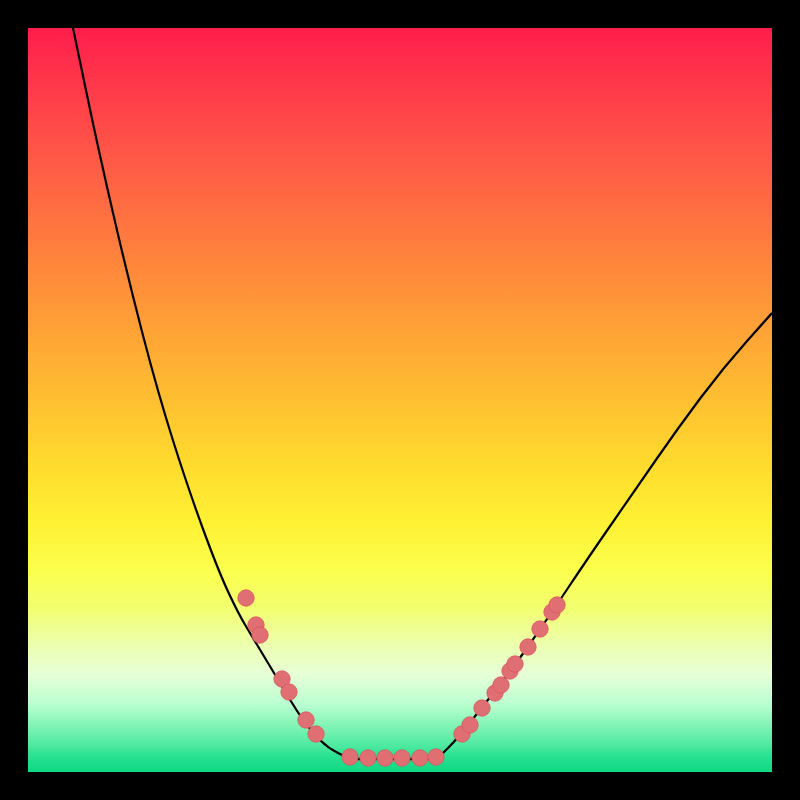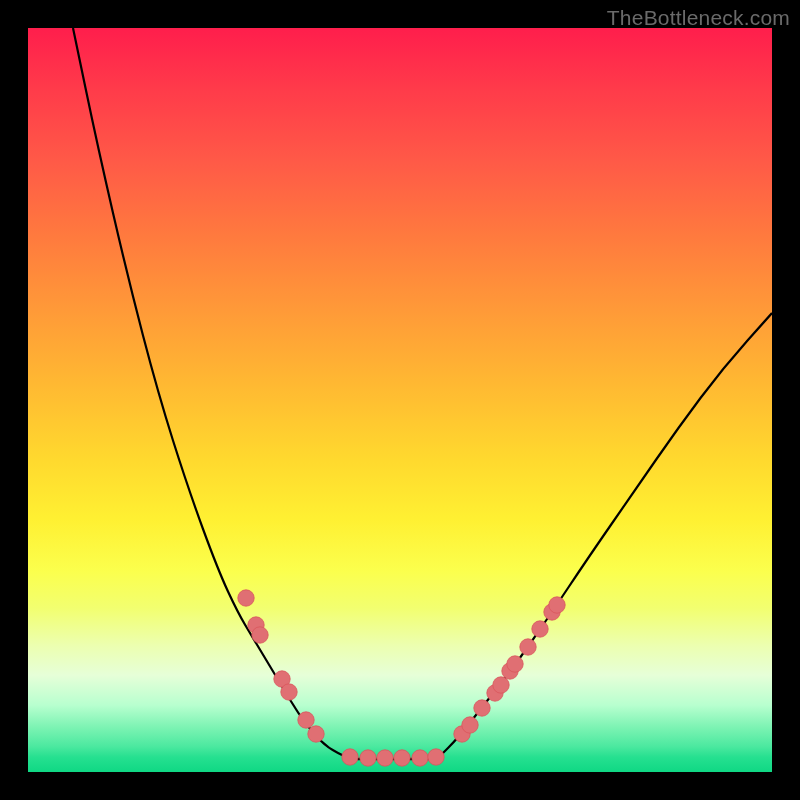--- a/index.html
+++ b/index.html
@@ -75,21 +75,20 @@
     font-size: 21px;
     font-weight: 500;
     letter-spacing: 0.2px;
     font-family: Arial, sans-serif;
   }
 </style>
 </head>
 <body>
 
 <div class="stage">
-  <div class="watermark">TheBottleneck.com</div>
 
   <div class="plot">
     <div class="grad"></div>
 
     <svg class="curve-svg" viewBox="0 0 744 744" preserveAspectRatio="none">
       <path id="left-branch" class="curve-path" d="M 45 0 Q 45 0 57.5 60 Q 70 120 85 185 Q 100 250 115 307.5 Q 130 365 145 412.5 Q 160 460 175 501 Q 190 542 200 563.5 Q 210 585 217.5 597.5 Q 225 610 232.5 622.5 Q 240 635 247.5 647.5 Q 255 660 262.5 672.5 Q 270 685 277.5 695 Q 285 705 292.5 712.5 Q 300 720 310 725 T 320 730"></path>
       <path id="flat-bottom" class="flat-path" d="M 320 731 L 335 731 L 350 731 L 365 731 L 380 731 L 395 731 L 410 731"></path>
       <path id="right-branch" class="curve-path" d="M 410 730 Q 410 730 420 720 Q 430 710 442.5 694 Q 455 678 470 659 Q 485 640 502.5 615 Q 520 590 540 560 Q 560 530 582.5 497.5 Q 605 465 627.5 432.5 Q 650 400 672.5 370 Q 695 340 719.5 312.5 T 744 285"></path>
       <g id="markers-group">
           <circle cx="218" cy="570" r="8.2" class="marker"></circle>

